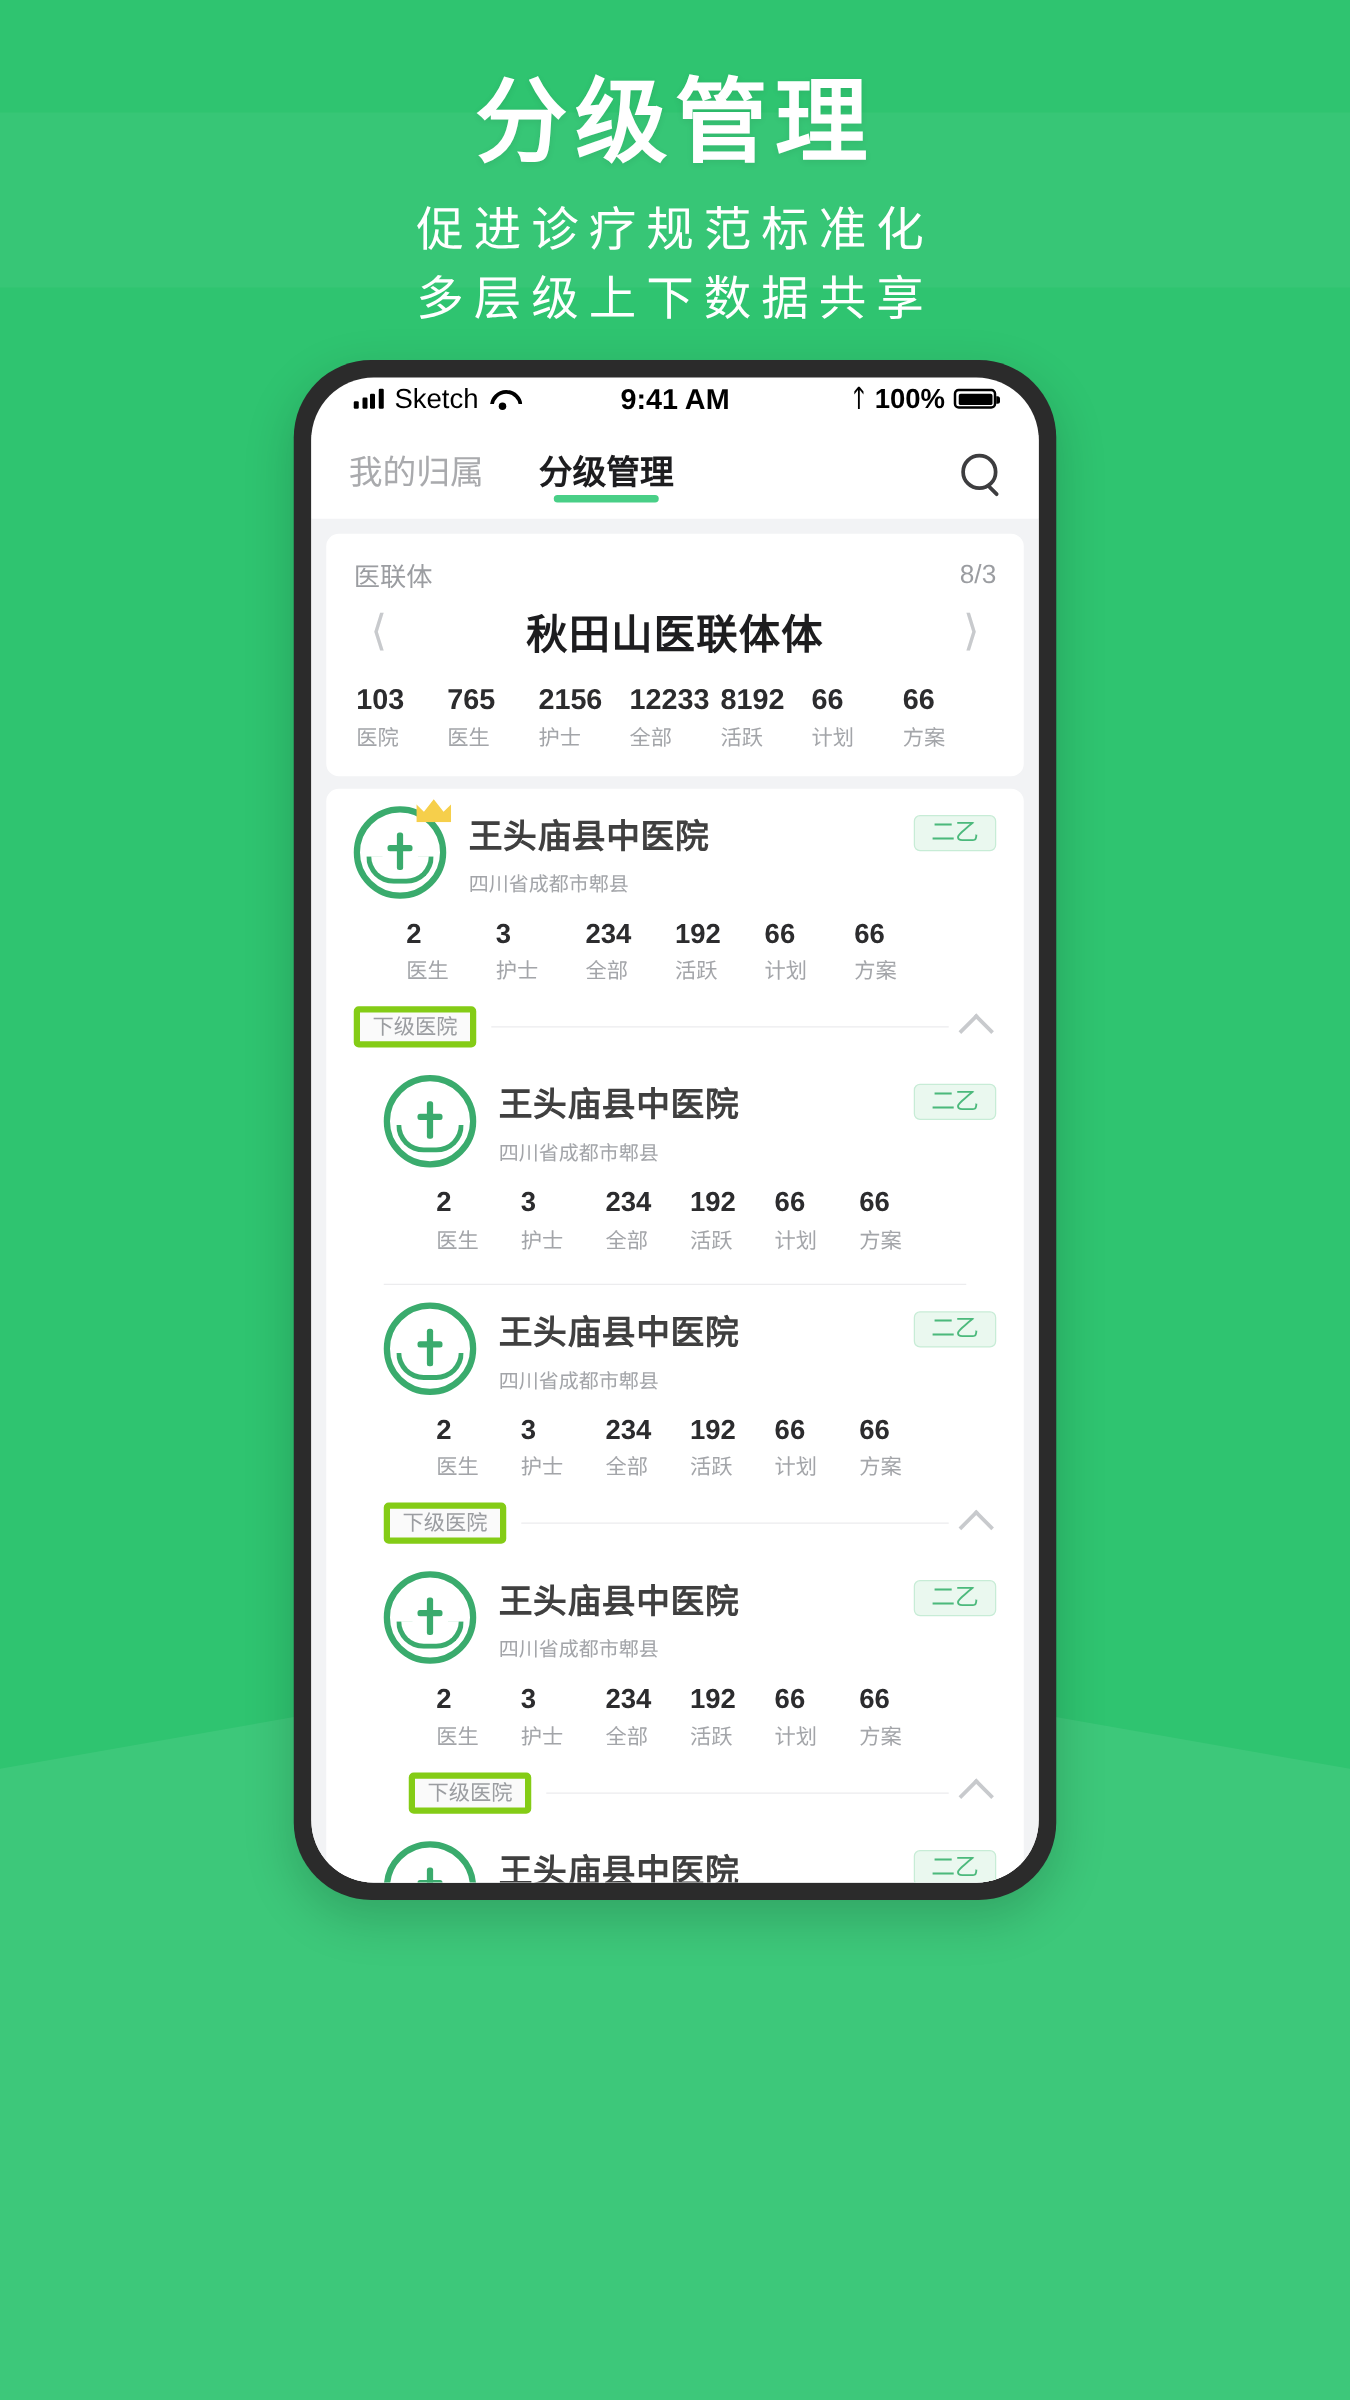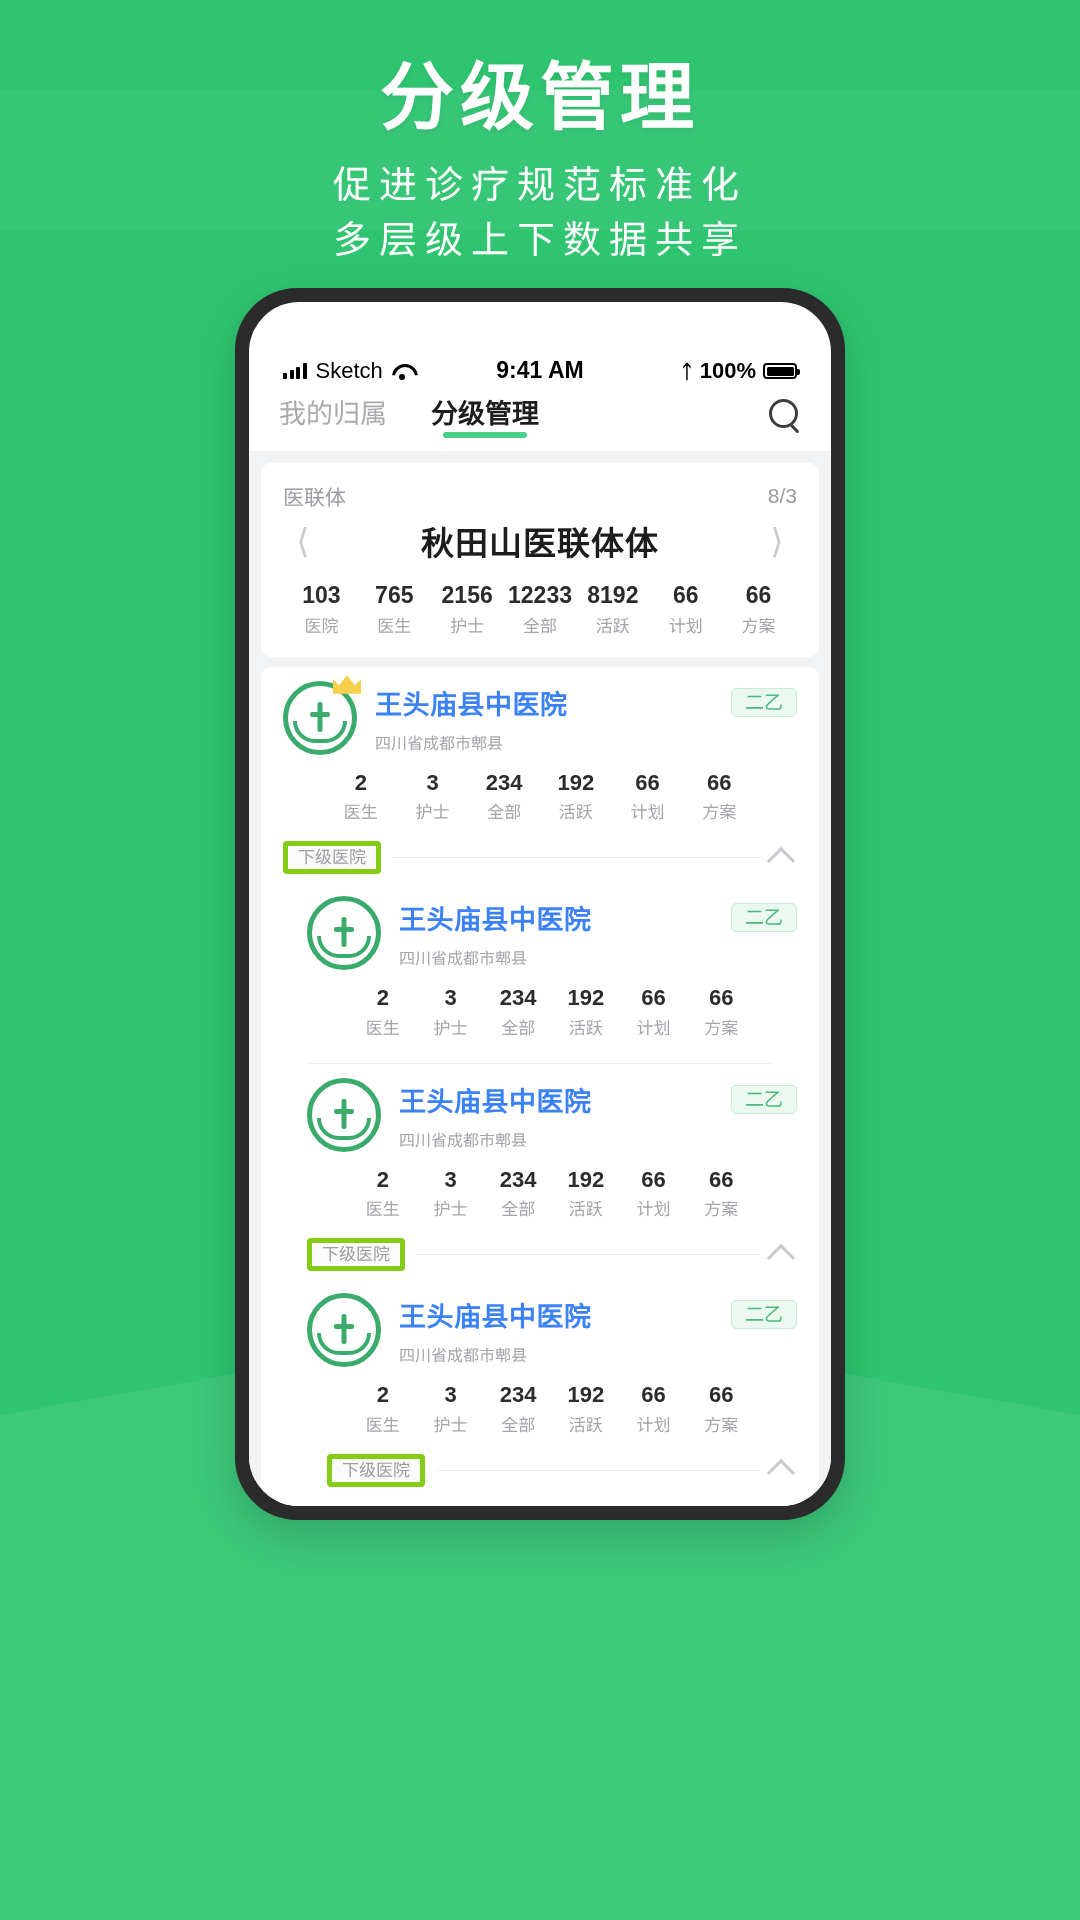--- a/index.html
+++ b/index.html
@@ -75,27 +75,26 @@
     background: #ffffff;
     border-radius: 50px;
     overflow: hidden;
     position: relative;
   }
 
   
   .statusbar {
     height: 46px;
     display: flex;
-    align-items: flex-end;
+    align-items: flex-start;
     padding: 4px 34px 0 34px;
     font-size: 22px;
     color: #000;
     font-weight: 600;
     position: relative;
-    margin-top: 36px;
   }
   .sb-left { display: flex; align-items: center; gap: 9px; }
   .sb-center {
     position: absolute; left: 0; right: 0; text-align: center;
     font-size: 23px; font-weight: 600; pointer-events: none;
   }
   .sb-right {
     margin-left: auto; display: flex; align-items: center; gap: 7px;
     font-size: 22px; font-weight: 600;
   }
@@ -189,21 +188,21 @@
     flex: 1; text-align: center;
     font-size: 33px; font-weight: bold; color: #1d1d1f;
     letter-spacing: 1px;
   }
 
   
   .stats {
     display: flex; justify-content: space-between;
     padding: 10px 24px 20px 24px;
   }
-  .stat { text-align: center; flex: 1; }
+  .stat { flex: 1; }
   .stat-value { font-size: 23px; color: #2c2c2e; font-weight: 600; line-height: 1.25; }
   .stat-label { font-size: 17px; color: #a3a5a9; margin-top: 2px; }
 
   
   .hosp {
     padding: 14px 22px 6px 22px;
   }
   .hosp.indent { padding-left: 46px; }
   .hosp-head { display: flex; align-items: flex-start; }
   .logo-wrap { position: relative; width: 74px; height: 74px; flex: 0 0 74px; }
@@ -236,21 +235,21 @@
   }
   .crown {
     position: absolute; right: -4px; top: -7px;
     width: 28px; height: 20px;
     background: #f6cf4b;
     clip-path: polygon(0% 100%, 0% 28%, 22% 58%, 50% 8%, 78% 58%, 100% 28%, 100% 100%);
   }
   .hosp-info { flex: 1; padding-left: 18px; padding-top: 2px; }
   .hosp-name-row { display: flex; align-items: center; }
   .hosp-name {
-    font-size: 27px; color: #3b82f6; font-weight: 600; letter-spacing: 0.5px;
+    font-size: 27px; color: #404040; font-weight: 600; letter-spacing: 0.5px;
   }
   .badge {
     margin-left: auto;
     font-size: 19px;
     color: #4cb97c;
     background: #eaf8ef;
     border: 1px solid #c7ecd6;
     border-radius: 5px;
     padding: 4px 13px;
     line-height: 1;

